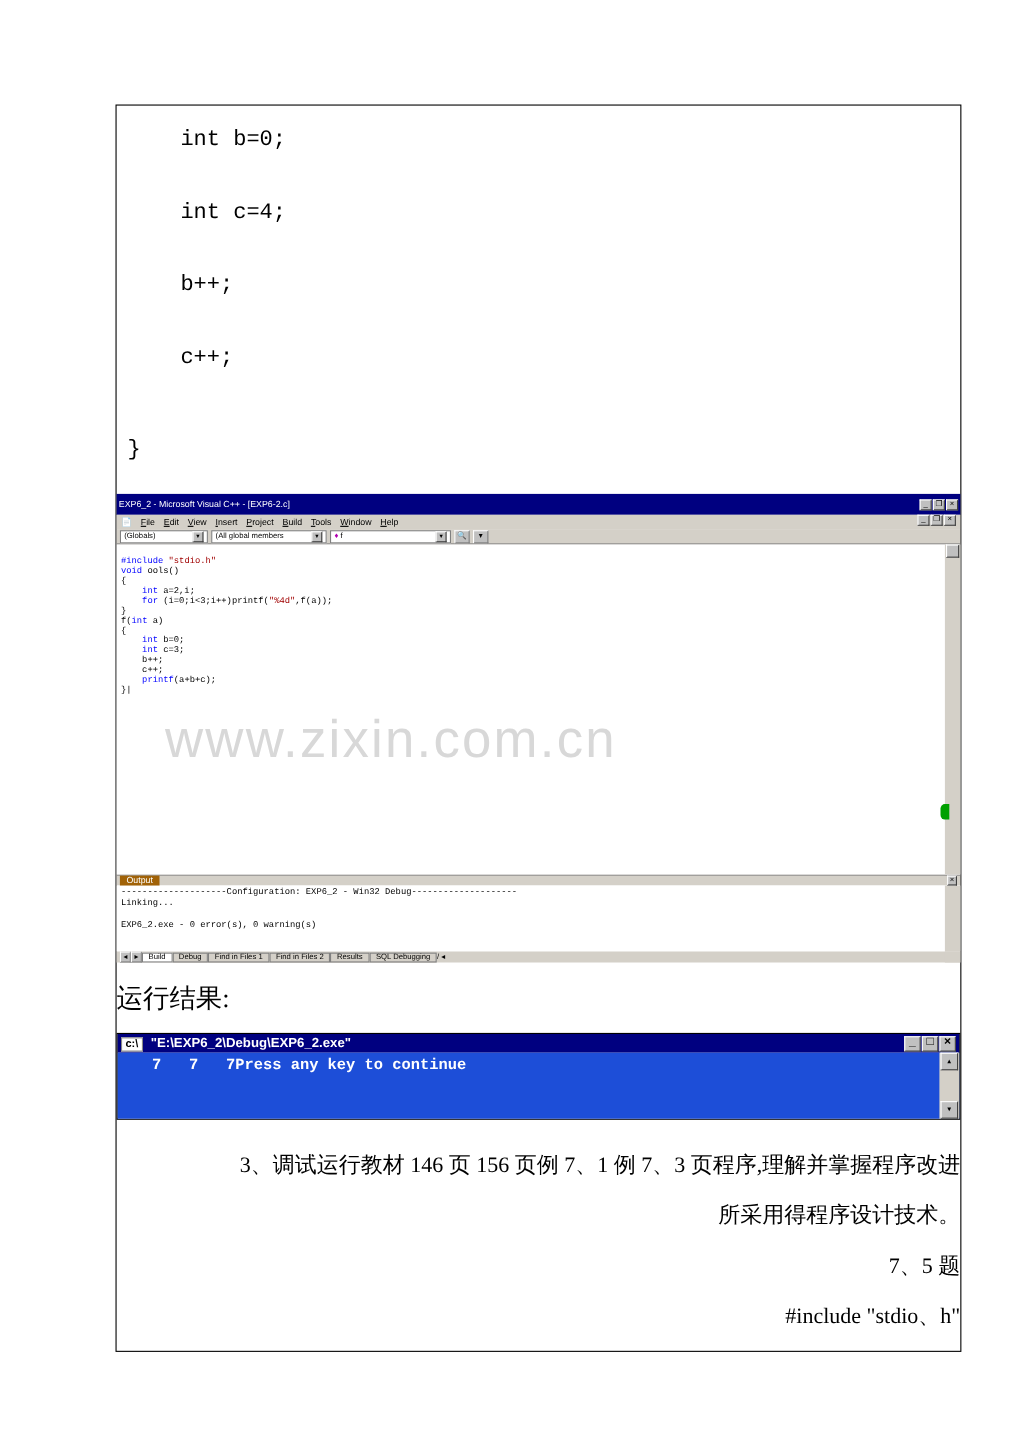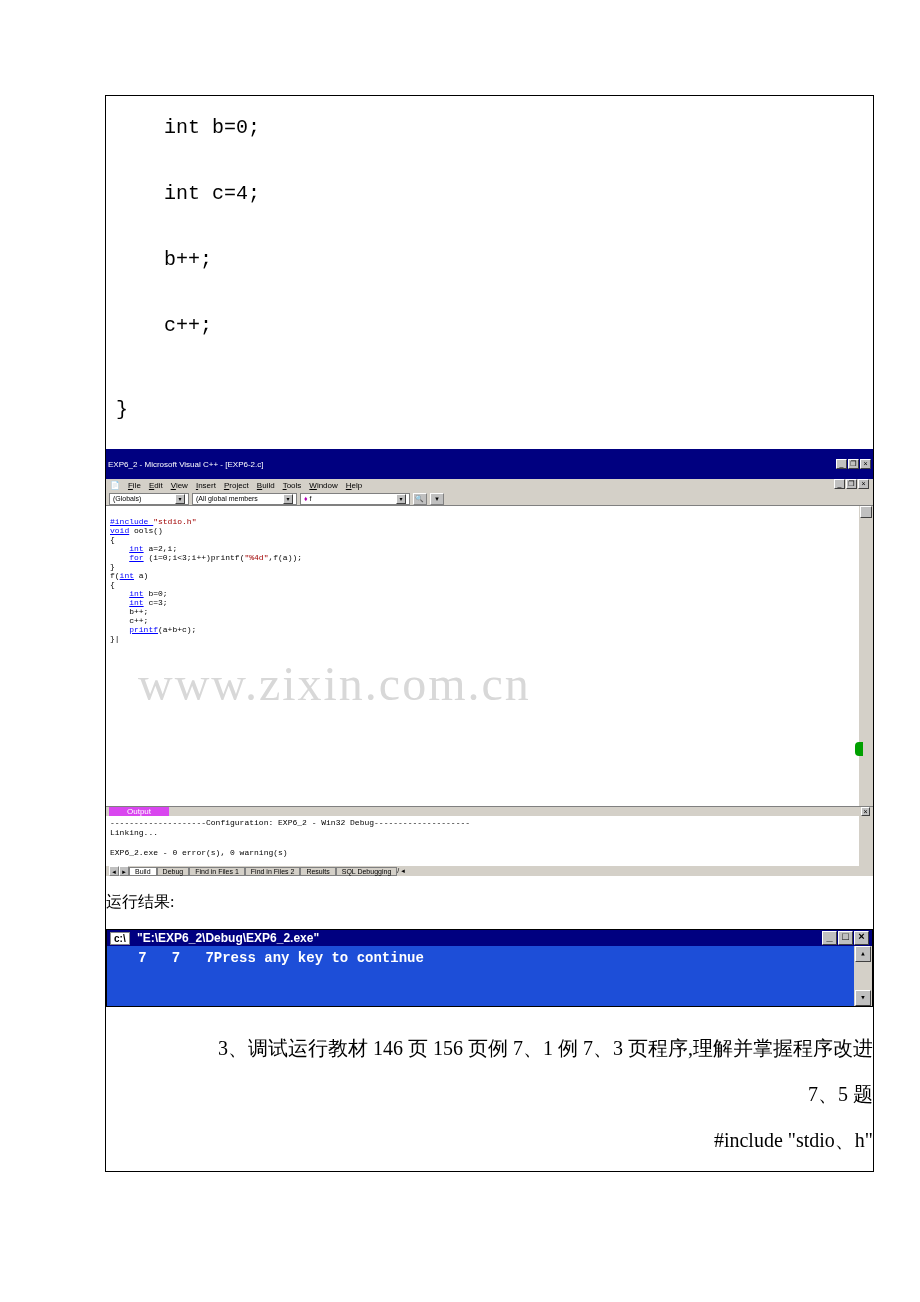--- a/index.html
+++ b/index.html
@@ -24,21 +24,21 @@
     margin: 0;
     font-family: Tahoma, Arial, sans-serif;
     font-size: 8px;
   }
   .titlebar {
     background: #000080;
     color: #fff;
     display: flex;
     justify-content: space-between;
     align-items: center;
-    height: 30px;
+    height: 19px;
     padding: 0 2px;
   }
   .titlebar .title-text { font-size: 8px; }
   .winbtns { display: flex; gap: 1px; }
   .winbtn, .winbtn2 {
     width: 11px; height: 10px;
     background: #c0c0c0;
     border: 1px solid #fff;
     border-right-color: #404040;
     border-bottom-color: #404040;
@@ -106,29 +106,29 @@
     height: 300px;
     border-right: 14px solid #d4d0c8;
   }
   .code-editor-content {
     font-family: "Courier New", monospace;
     font-size: 8px;
     line-height: 9px;
     padding: 2px 4px;
     white-space: pre;
   }
-  .kw-blue { color: #0000ff; text-decoration: underline; }
+  .kw-blue { color: #0000ff; }
   .str-red { color: #a00000; }
   .watermark {
     position: absolute;
-    left: 32px;
+    left: 44px;
     top: 150px;
     font-size: 48px;
     color: #d8d8d8;
-    font-family: Liberation Serif, serif;
+    font-family: Liberation Sans, sans-serif;
     letter-spacing: 2px;
   }
   .green-dot {
     position: absolute;
     right: -4px;
     bottom: 50px;
     width: 8px;
     height: 14px;
     background: #00a000;
     border-radius: 4px 0 0 4px;
@@ -151,41 +151,41 @@
     justify-content: space-between;
     border-top: 1px solid #808080;
   }
   .output-pane {
     background: #fff;
     font-family: "Courier New", monospace;
     font-size: 8px;
     line-height: 10px;
     padding: 2px 4px;
     border-right: 14px solid #d4d0c8;
-    height: 50px;
+    height: 60px;
     white-space: pre;
   }
   .output-tabs {
     background: #d4d0c8;
     font-size: 7px;
     padding: 0 3px;
     display: flex;
     gap: 0;
     align-items: center;
     border-right: 14px solid #d4d0c8;
   }
   .out-tab {
     border: 1px solid #808080;
     padding: 0 5px;
     background: #d4d0c8;
   }
   .out-tab.active { background: #fff; }
   .result-label {
     font-family: "SimSun", serif;
-    font-size: 16px;
+    font-size: 24px;
     padding: 16px 0 10px 0;
   }
   .console {
     margin: 6px 0 10px 0;
     border: 1px solid #000;
   }
   .console-title {
     background: #000080;
     color: #fff;
     display: flex;
@@ -314,21 +314,21 @@
 <span>    </span><span class="kw-blue">int</span><span> b=0;</span>
 <span>    </span><span class="kw-blue">int</span><span> c=3;</span>
 <span>    b++;</span>
 <span>    c++;</span>
 <span>    </span><span class="kw-blue">printf</span><span>(a+b+c);</span>
 <span>}|</span></div>
       <div class="watermark">www.zixin.com.cn</div>
       <div class="green-dot"></div>
     </div>
     <div class="output-title">
-      <span style="background:#d946ef;color:#fff;padding:0 18px">Output</span>
+      <span style="background:#a16207;color:#fff;padding:0 6px">Output</span>
       <span class="winbtn" style="width:9px;height:9px;font-size:7px">×</span>
     </div>
     <div class="output-pane"><span>--------------------Configuration: EXP6_2 - Win32 Debug--------------------</span>
 <span>Linking...</span>
 <span></span>
 <span>EXP6_2.exe - 0 error(s), 0 warning(s)</span></div>
     <div class="output-tabs">
       <span class="tb-btn" style="width:10px;height:10px">◂</span>
       <span class="tb-btn" style="width:10px;height:10px">▸</span>
       <span class="out-tab active">Build</span>
@@ -353,17 +353,18 @@
         <span class="winbtn" style="width:15px;height:14px;font-size:11px">_</span>
         <span class="winbtn" style="width:15px;height:14px;font-size:11px">□</span>
         <span class="winbtn" style="width:15px;height:14px;font-size:11px">×</span>
       </span>
     </div>
     <div class="console-body"><span>   7   7   7Press any key to continue</span><span class="sb-btn" style="top:0">▴</span><span class="sb-btn" style="bottom:0">▾</span></div>
   </div>
 
   <div class="body-text">
     <div>   3、调试运行教材 146 页 156 页例 7、1 例 7、3 页程序,理解并掌握程序改进</div>
+    <div>所采用得程序设计技术。</div>
     <div>7、5 题</div>
     <div>#include "stdio、h"</div>
   </div>
 
 </div>
 
 </body></html>

